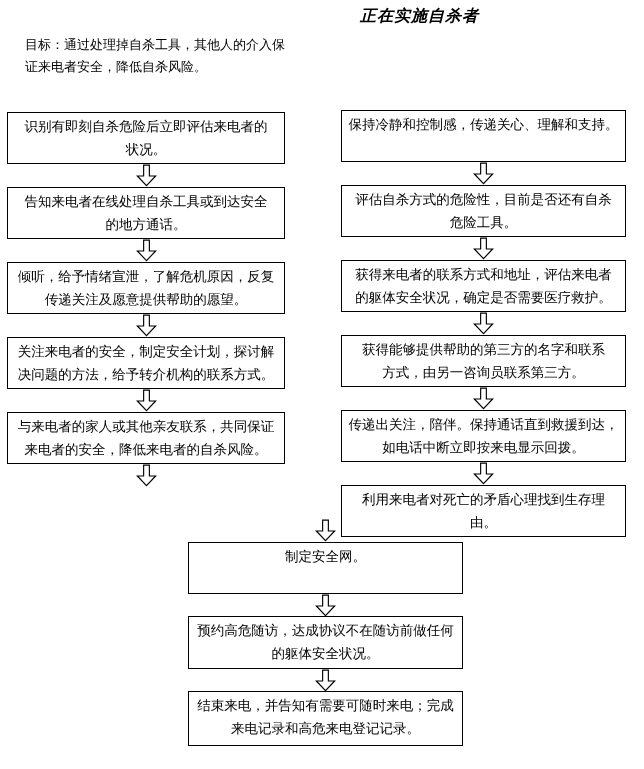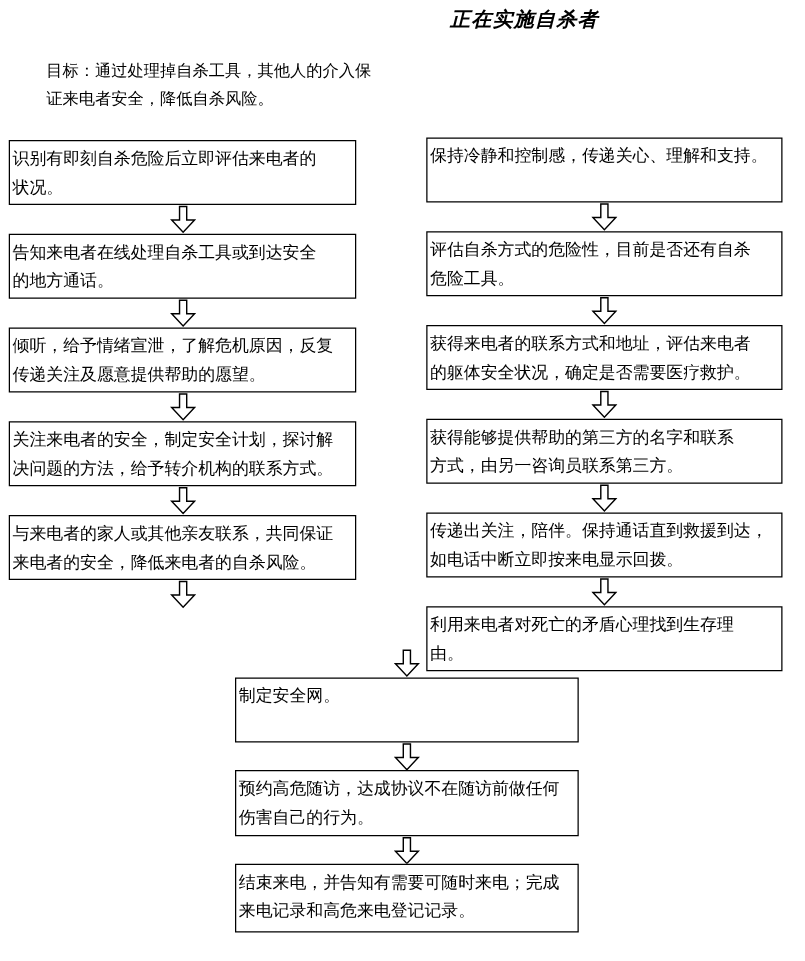--- a/index.html
+++ b/index.html
@@ -15,36 +15,37 @@
   .col-left{left:7px;width:278px;}
   .col-right{left:341px;width:285px;}
   .col-title{
     position:absolute;top:6px;left:18px;margin:0;
     font-family:"Liberation Serif","DejaVu Serif",serif;
     font-weight:bold;font-size:16px;letter-spacing:1px;
     white-space:nowrap;
   }
   .col-right .col-title{font-style:italic;left:19px;font-family:Liberation Serif, serif;}
   .goal{
-    position:absolute;top:34px;left:18px;margin:12px;width:285px;
+    position:absolute;top:34px;left:18px;margin:0;width:285px;
     font-size:13px;line-height:22px;
     white-space:pre-line;
   }
   .col-right .goal{left:19px;width:280px;}
   .stack{
     position:absolute;left:0;right:0;
     display:flex;flex-direction:column;
   }
   .col-left  .stack{top:112px;}
   .col-right .stack{top:110px;}
   .fbox{
     box-sizing:border-box;
     border:1.4px solid #000;
     height:52px;
     padding:2px 2px 0;
+    text-align:center;
     font-size:13.5px;line-height:23px;
     white-space:pre-line;
     background:#fff;
   }
   .gap{
     height:23px;
     display:flex;justify-content:center;align-items:center;
   }
   .arrow{display:block;width:21px;height:23px;}
   .arrow path{fill:#ffffff;stroke:#000000;stroke-width:1.2;stroke-linejoin:miter;}
@@ -153,21 +154,21 @@
           <path d="M8 0.7 H14 V12 H20.6 L11 22.2 L1.4 12 H8 Z"></path>
         </svg>
     </div>
     <div class="fbox fbox-a">制定安全网。</div>
     <div class="gap">
       <svg class="arrow" viewBox="0 0 22 23">
           <path d="M8 0.7 H14 V12 H20.6 L11 22.2 L1.4 12 H8 Z"></path>
         </svg>
     </div>
     <div class="fbox fbox-b">预约高危随访，达成协议不在随访前做任何
-伤害自己的行为。</div>
+的躯体安全状况。</div>
     <div class="gap">
       <svg class="arrow" viewBox="0 0 22 23">
           <path d="M8 0.7 H14 V12 H20.6 L11 22.2 L1.4 12 H8 Z"></path>
         </svg>
     </div>
     <div class="fbox fbox-c">结束来电，并告知有需要可随时来电；完成
 来电记录和高危来电登记记录。</div>
   </section>
 
 </div>

